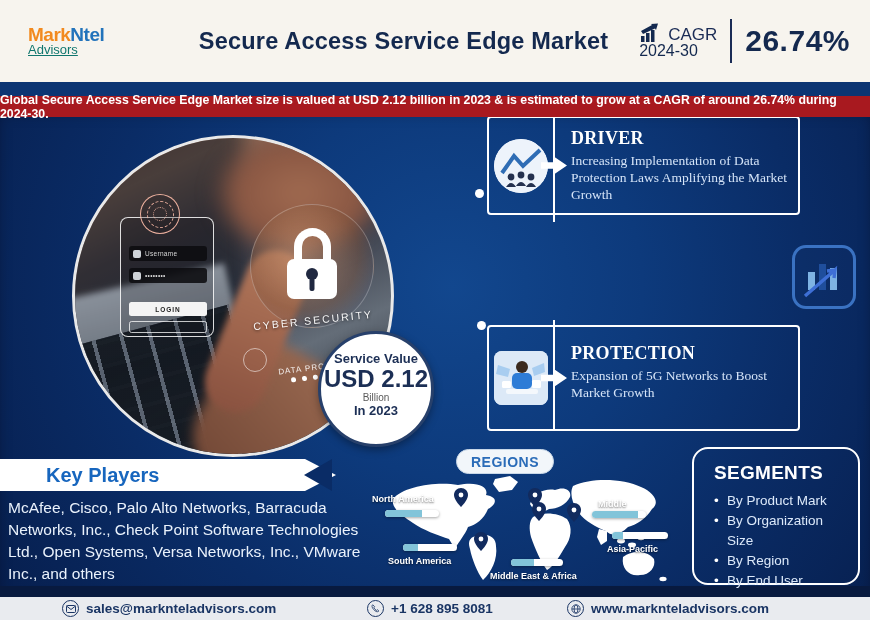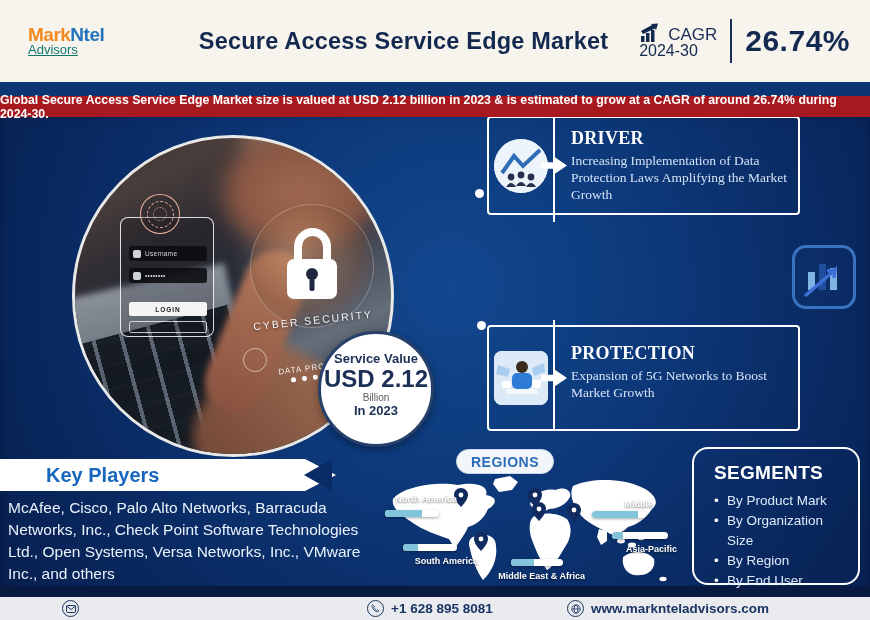--- a/index.html
+++ b/index.html
@@ -113,21 +113,21 @@
   .ribbon span { font-size:20px; font-weight:bold; color:#1766BE; padding-left:10px; }
   .ribbon-notch { position:absolute; left:304px; top:356px; width:28px; height:32px; background:#0A2C66;
            clip-path:polygon(100% 0,100% 100%,0 50%); z-index:3; }
   .players { position:absolute; left:8px; top:394px; width:366px; font-size:15.5px; line-height:22px; color:#EAF2FC; z-index:2; }
 
   
   .regions-pill { position:absolute; left:456px; top:346px; width:98px; height:25px; background:#F2F6FA; border-radius:13px;
            border:1px solid #C9D8E8; display:flex; align-items:center; justify-content:center; z-index:2; }
   .regions-pill span { font-size:14px; font-weight:bold; color:#2B6CB8; letter-spacing:.5px; }
   .map { position:absolute; left:383px; top:372px; z-index:1; }
-  .rlabel { position:absolute; font-size:9px; font-weight:bold; color:#fff; text-align:right; z-index:2;
+  .rlabel { position:absolute; font-size:9px; font-weight:bold; color:#fff; text-align:left; z-index:2;
            text-shadow:0 1px 2px rgba(0,0,0,.55); }
   .rbar { position:absolute; height:7px; background:#fff; border-radius:3.5px; overflow:hidden; z-index:2;
            box-shadow:0 1px 3px rgba(0,0,0,.35); }
   .rbar i { display:block; height:100%; background:#82C4D9; }
 
   
   .segments { position:absolute; left:692px; top:344px; width:168px; height:138px; border:2.5px solid #fff; border-radius:16px;
            padding:13px 8px 0 20px; z-index:2; }
   .seg-title { font-size:19px; font-weight:bold; color:#fff; letter-spacing:.3px; }
   .segments ul { list-style:none; margin-top:7px; }
@@ -370,20 +370,21 @@
 
   <div class="navy-strip"></div>
   <div class="footer">
     <div class="f-item" style="left:62px;">
       <span class="fic">
         <svg width="10" height="8" viewBox="0 0 10 8">
             <rect x="0.5" y="0.5" width="9" height="7" rx="1" fill="none" stroke="#1A3564"></rect>
             <path d="M0.5 1 L5 4.5 L9.5 1" fill="none" stroke="#1A3564"></path>
           </svg>
       </span>
+      <span>sales@marknteladvisors.com</span>
     </div>
     <div class="f-item" style="left:367px;">
       <span class="fic">
         <svg width="9" height="9" viewBox="0 0 12 12">
             <path d="M2.5 1 C1.5 1.5 1 2.5 1.6 4.2 C2.4 6.4 4.4 8.8 6.8 9.9 C8.4 10.6 9.8 10.4 10.5 9.3 L8.6 7.6 L7.3 8.6 C6 8 4.5 6.5 3.8 5 L4.9 3.8 Z" fill="none" stroke="#1A3564" stroke-width="1.1"></path>
           </svg>
       </span>
       <span>+1 628 895 8081</span>
     </div>
     <div class="f-item" style="left:567px;">

